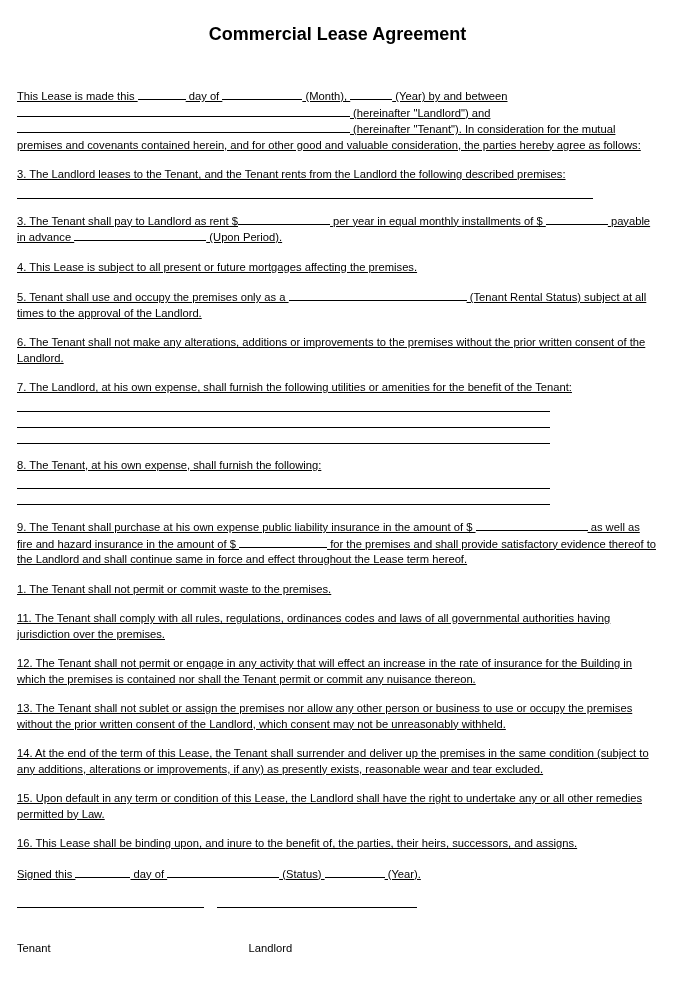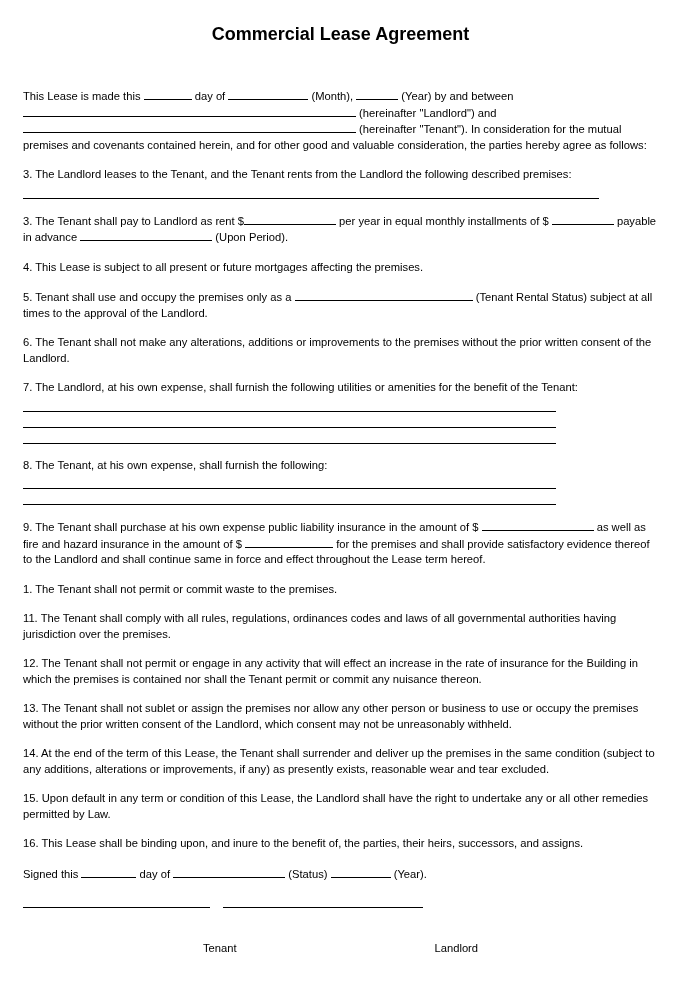--- a/index.html
+++ b/index.html
@@ -10,35 +10,36 @@
   .page {
     position: relative;
     width: 675px;
     height: 998px;
     box-sizing: border-box;
     background: #ffffff;
     color: #000000;
     font-family: "Liberation Sans", "DejaVu Sans", sans-serif;
     font-size: 11.2px;
     line-height: 15.5px;
-    padding: 12px 17px 0 23px;
+    padding: 12px 17px 0 17px;
     overflow: hidden;
   }
   .doc-title {
     margin: 10px 0 0 0;
     text-align: center;
     font-size: 18px;
     line-height: 24px;
     font-weight: 700;
   }
   .doc-body {
     margin-top: 42px;
   }
   .doc-body p {
     margin: 4px 0 14px 0;
+    text-decoration: underline;
   }
   .blank {
     display: inline-block;
     height: 11px;
     border-bottom: 1px solid #000;
     vertical-align: baseline;
   }
   .line-blank {
     display: block;
     height: 15px;
@@ -51,21 +52,20 @@
   .sig-line {
     display: inline-block;
     height: 11px;
     border-bottom: 1px solid #000;
     vertical-align: baseline;
   }
   .sig-line-tenant { width: 187px; }
   .sig-line-landlord { width: 200px; margin-left: 13px; }
   .sig-labels {
     margin-top: 28px;
-    text-align: center;
   }
   .sig-label { display: inline-block; }
   .sig-label-landlord { margin-left: 198px; }
 </style>
 </head>
 <body>
 
 <div class="page">
   <h1 class="doc-title">Commercial Lease Agreement</h1>
 

